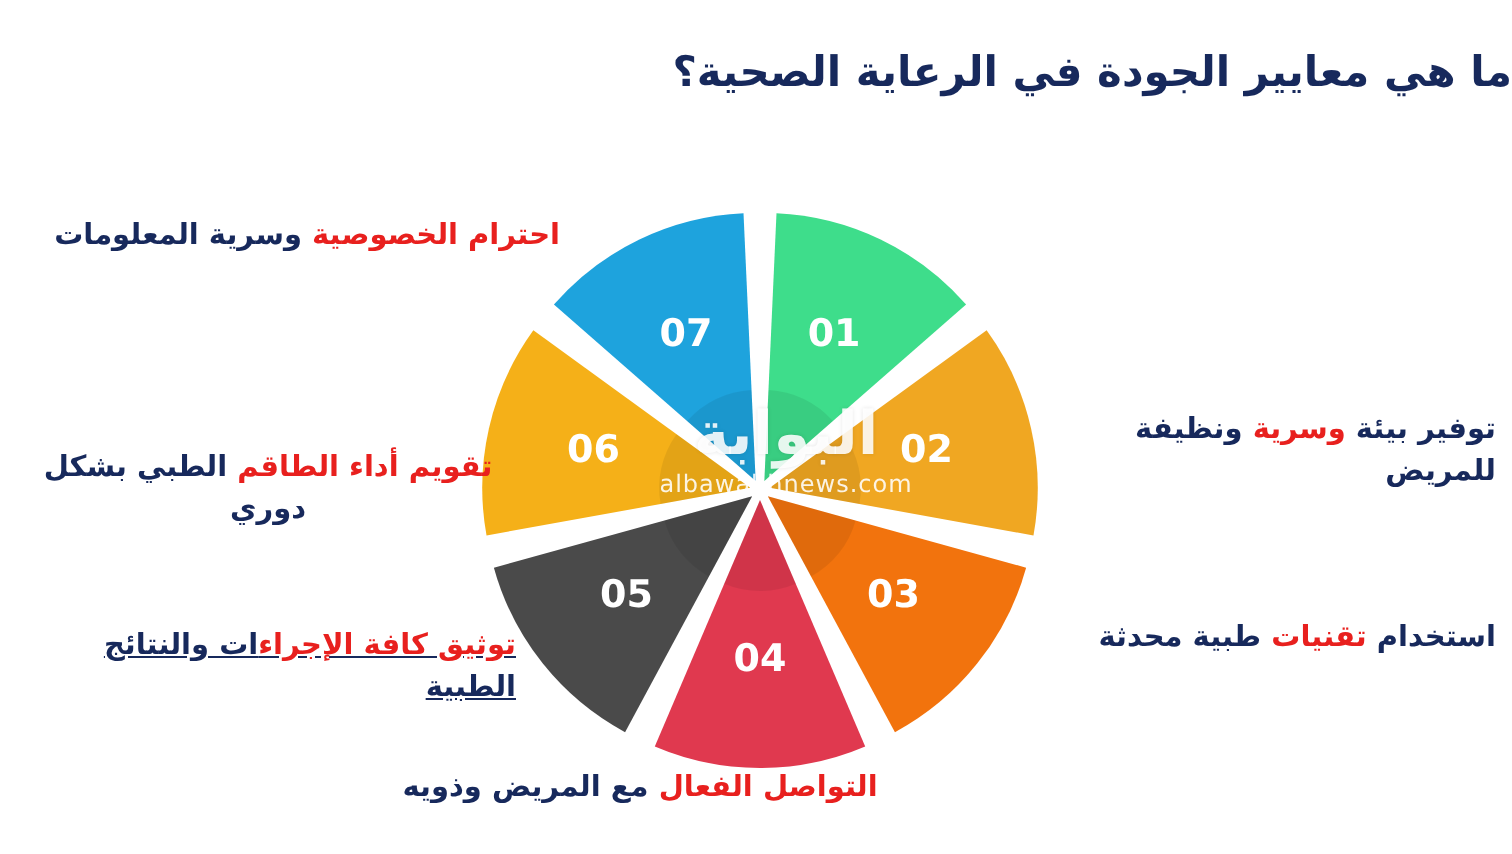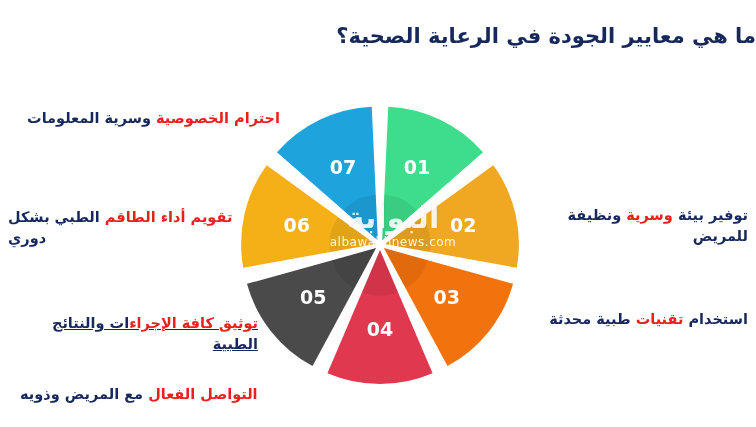--- a/index.html
+++ b/index.html
@@ -92,23 +92,23 @@
     font-size: 14.5px;
     font-weight: bold;
     color: #17295c;
     line-height: 1.45;
   }
   .callout .hl { color: #e8201e; }
 
   #callout-01 { right: 8px;  top: 96px;  width: 242px; text-align: center; }
   #callout-02 { right: 8px;  top: 205px; width: 236px; text-align: right; }
   #callout-03 { right: 8px;  top: 309px; width: 248px; }
-  #callout-04 { left: 0px;   top: 384px; width: 640px; text-align: left; padding-left: 20px; }
+  #callout-04 { left: 0px;   top: 384px; width: 640px; text-align: center; }
   #callout-05 { left: 8px;   top: 313px; width: 250px; text-align: right; text-decoration: underline; }
-  #callout-06 { left: 8px;   top: 207px; width: 252px; text-align: left; }
+  #callout-06 { left: 8px;   top: 224px; width: 252px; text-align: center; }
   #callout-07 { left: 20px;  top: 108px; width: 260px; text-align: right; }
 </style>
 </head>
 <body>
 
 <div id="stage">
 
   <h1 id="page-title">ما هي معايير الجودة في الرعاية الصحية؟</h1>
 
   <div id="pie-wrap">

